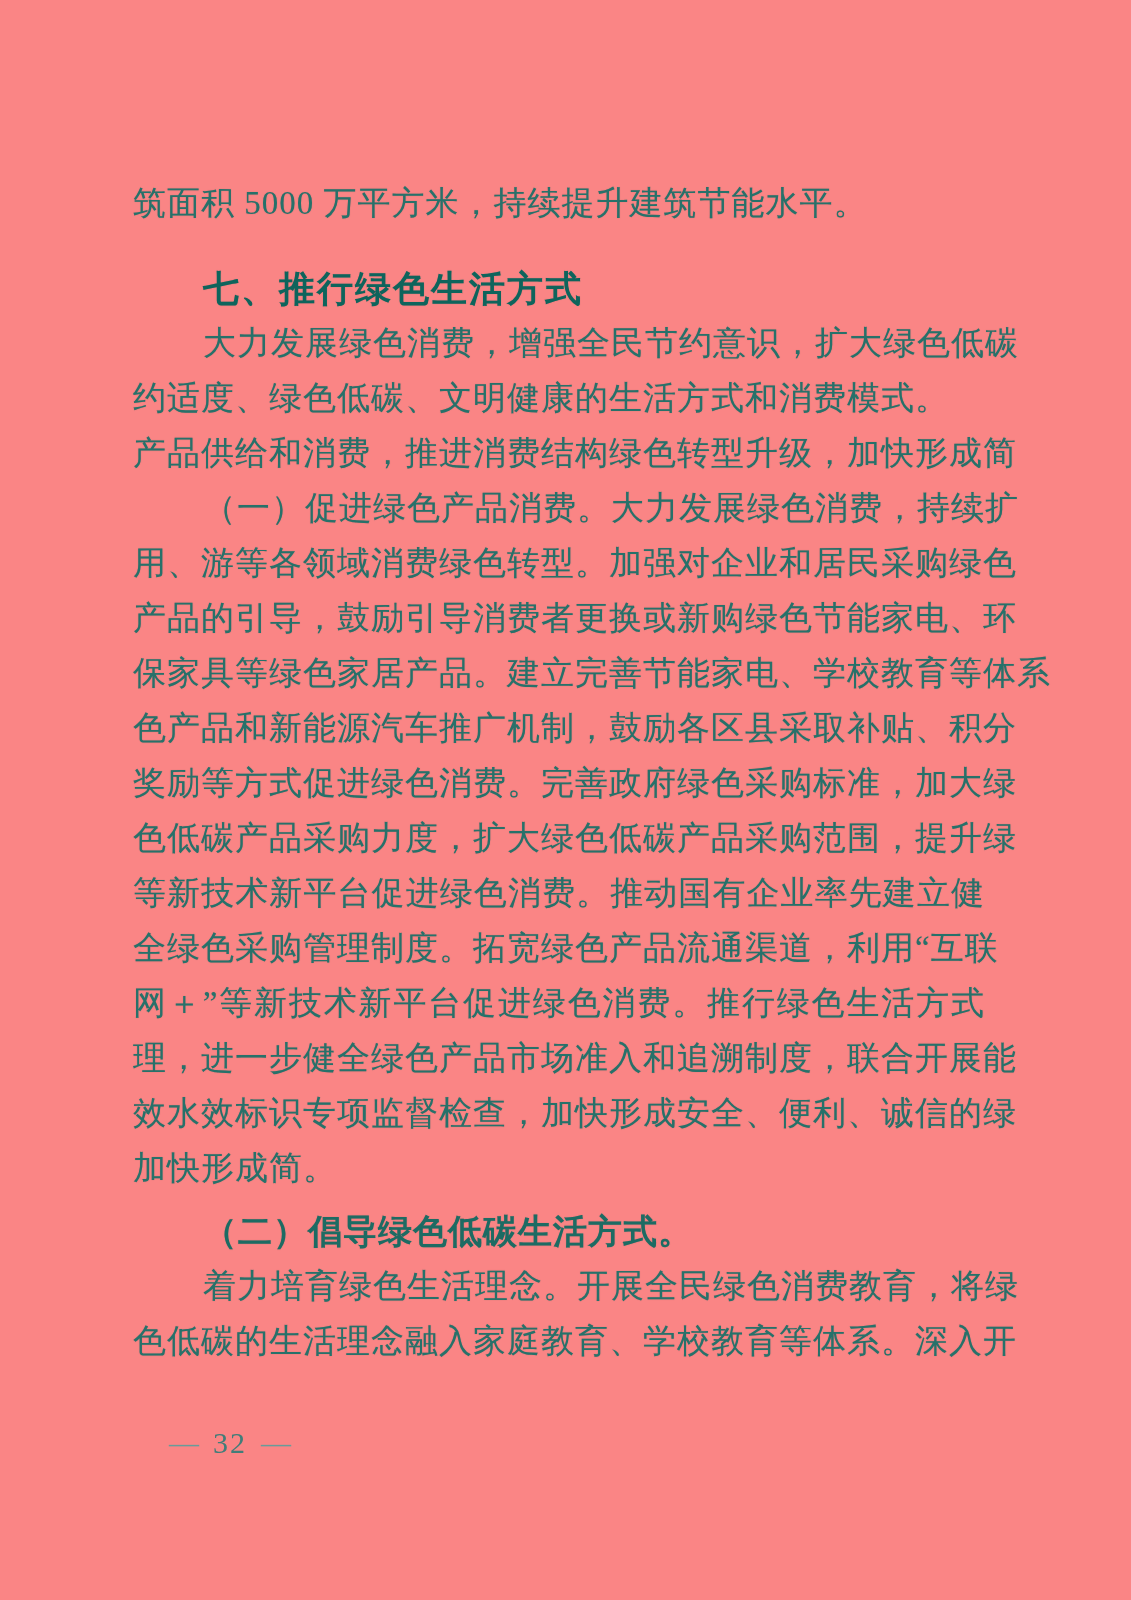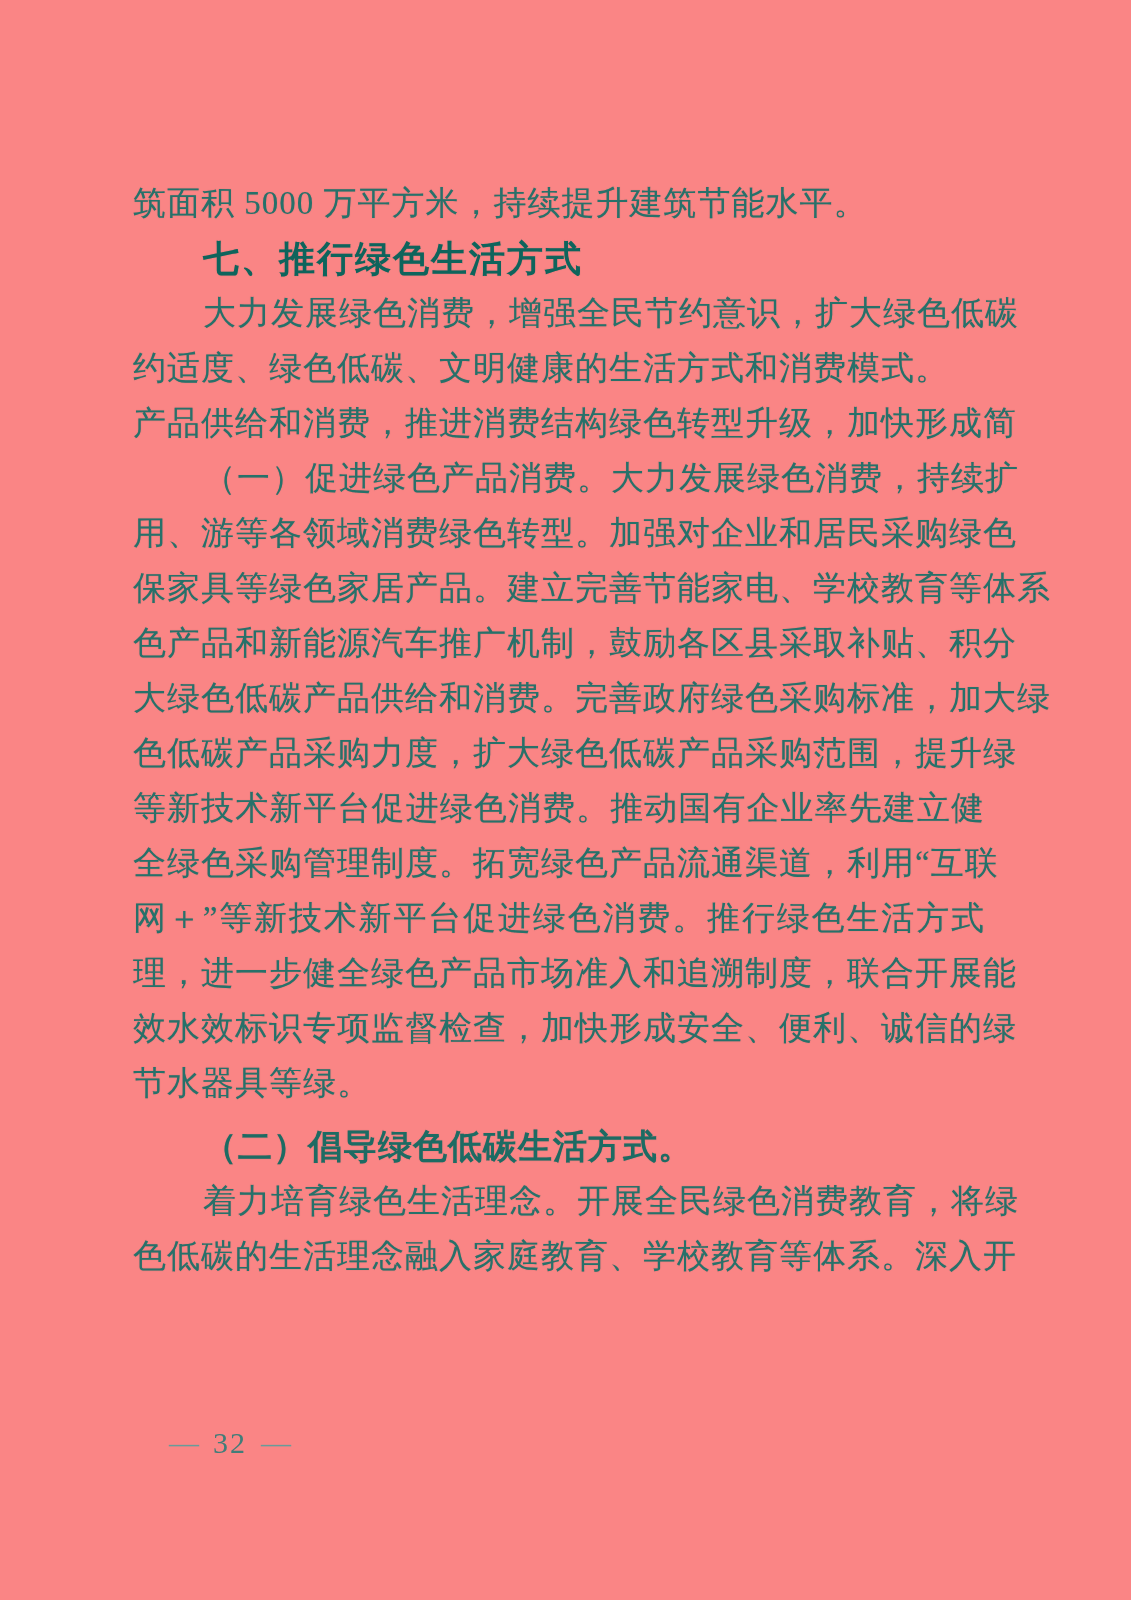--- a/index.html
+++ b/index.html
@@ -40,20 +40,21 @@
   }
   .indent {
     padding-left: 70px;
   }
   .heading {
     font-family: "Liberation Sans", sans-serif;
     font-weight: bold;
     font-size: 36px;
     color: #0e645c;
     letter-spacing: 2px;
+    margin-top: 30px;
   }
   .subheading {
     font-weight: 600;
     font-size: 34px;
     color: #1d6b63;
   }
   .gap-top {
     margin-top: 8px;
   }
   .footer {
@@ -79,30 +80,31 @@
 
 <div class="page">
   <div class="content">
     <div class="line">筑面积 5000 万平方米，持续提升建筑节能水平。</div>
     <div class="line heading indent">七、推行绿色生活方式</div>
     <div class="line indent just">大力发展绿色消费，增强全民节约意识，扩大绿色低碳</div>
     <div class="line">约适度、绿色低碳、文明健康的生活方式和消费模式。</div>
     <div class="line just">产品供给和消费，推进消费结构绿色转型升级，加快形成简</div>
     <div class="line indent just">（一）促进绿色产品消费。大力发展绿色消费，持续扩</div>
     <div class="line just">用、游等各领域消费绿色转型。加强对企业和居民采购绿色</div>
+    <div class="line just">产品的引导，鼓励引导消费者更换或新购绿色节能家电、环</div>
     <div class="line just">保家具等绿色家居产品。建立完善节能家电、学校教育等体系</div>
     <div class="line just">色产品和新能源汽车推广机制，鼓励各区县采取补贴、积分</div>
-    <div class="line just">大绿色低碳产品供给和消费。完善政府绿色采购标准，加大绿</div>
+    <div class="line just">奖励等方式促进绿色消费。完善政府绿色采购标准，加大绿</div>
     <div class="line just">色低碳产品采购力度，扩大绿色低碳产品采购范围，提升绿</div>
     <div class="line just">等新技术新平台促进绿色消费。推动国有企业率先建立健</div>
     <div class="line just">全绿色采购管理制度。拓宽绿色产品流通渠道，利用“互联</div>
     <div class="line just">网＋”等新技术新平台促进绿色消费。推行绿色生活方式</div>
     <div class="line just">理，进一步健全绿色产品市场准入和追溯制度，联合开展能</div>
     <div class="line just">效水效标识专项监督检查，加快形成安全、便利、诚信的绿</div>
-    <div class="line">节水器具等绿。</div>
+    <div class="line">加快形成简。</div>
     <div class="line subheading indent gap-top">（二）倡导绿色低碳生活方式。</div>
     <div class="line indent just">着力培育绿色生活理念。开展全民绿色消费教育，将绿</div>
     <div class="line just">色低碳的生活理念融入家庭教育、学校教育等体系。深入开</div>
   </div>
 
   <div class="footer">
     <span class="dash">—</span><span class="num">32</span><span class="dash">—</span>
   </div>
 </div>
 

